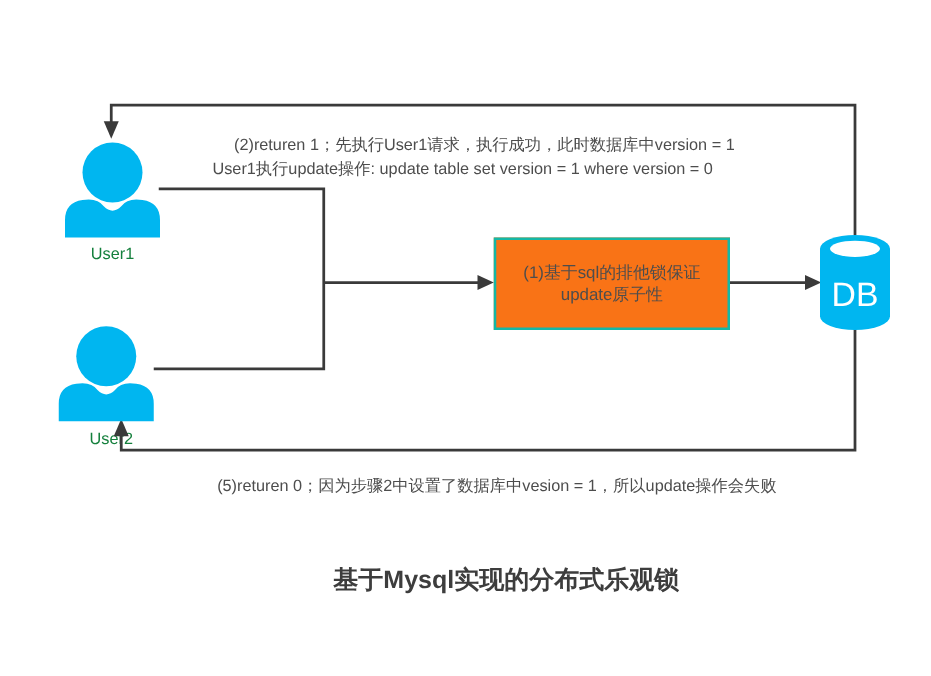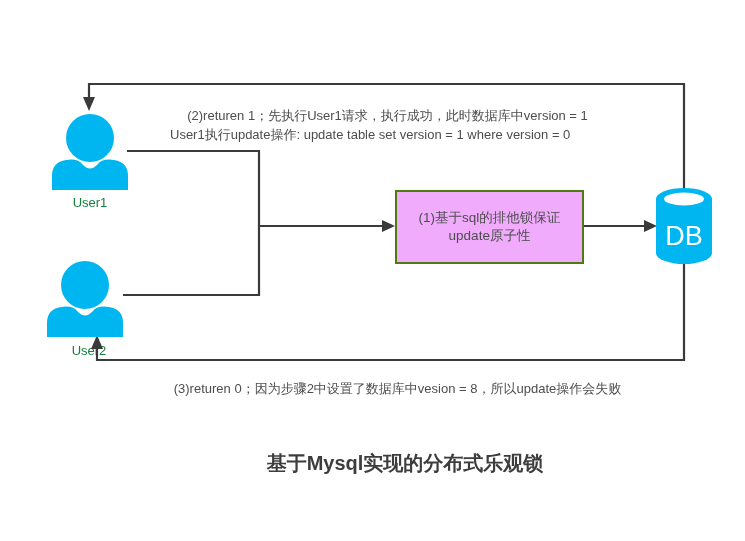--- a/index.html
+++ b/index.html
@@ -11,40 +11,40 @@
   .layer{position:absolute;left:0;top:0;pointer-events:none;}
   .anno{
     position:absolute;font-size:13px;color:#4d4d4d;line-height:17px;white-space:nowrap;
   }
   .anno.centered{text-align:center;}
   .node-label{
     position:absolute;font-size:13px;color:#15803d;text-align:center;white-space:nowrap;
   }
   .lock-box{
     position:absolute;left:395px;top:190px;width:189px;height:74px;
-    border:2px solid #4d7c0f;box-sizing:border-box;background:#f0abfc;
+    border:2px solid #14b8a6;box-sizing:border-box;background:#f97316;
     display:flex;flex-direction:column;align-items:center;justify-content:center;
   }
   .lock-box .bl{font-size:13.5px;color:#4d4d4d;line-height:18px;white-space:nowrap;}
   .diagram-title{
     position:absolute;left:60px;top:450px;width:690px;text-align:center;
     font-size:20px;font-weight:bold;color:#3d3d3d;white-space:nowrap;
   }
 </style>
 </head>
 <body>
 
 <div class="stage">
 
   <div class="anno centered" style="left:90px;top:59px;width:595px;margin-top:48px;">(2)returen 1；先执行User1请求，执行成功，此时数据库中version = 1</div>
 
   <div class="anno" style="left:127px;top:126px;margin-left:43px;">User1执行update操作: update table set version = 1 where version = 0</div>
 
 
-  <div class="anno centered" style="left:90px;top:380px;width:615px;">(3)returen 0；因为步骤2中设置了数据库中vesion = 8，所以update操作会失败</div>
+  <div class="anno centered" style="left:90px;top:380px;width:615px;">(5)returen 0；因为步骤2中设置了数据库中vesion = 1，所以update操作会失败</div>
 
   <div class="node-label" style="left:52px;top:195px;width:76px;">User1</div>
 
   <div class="node-label" style="left:51px;top:343px;width:76px;">User2</div>
 
   <div class="lock-box">
     <div class="bl">(1)基于sql的排他锁保证</div>
     <div class="bl">update原子性</div>
   </div>
 

